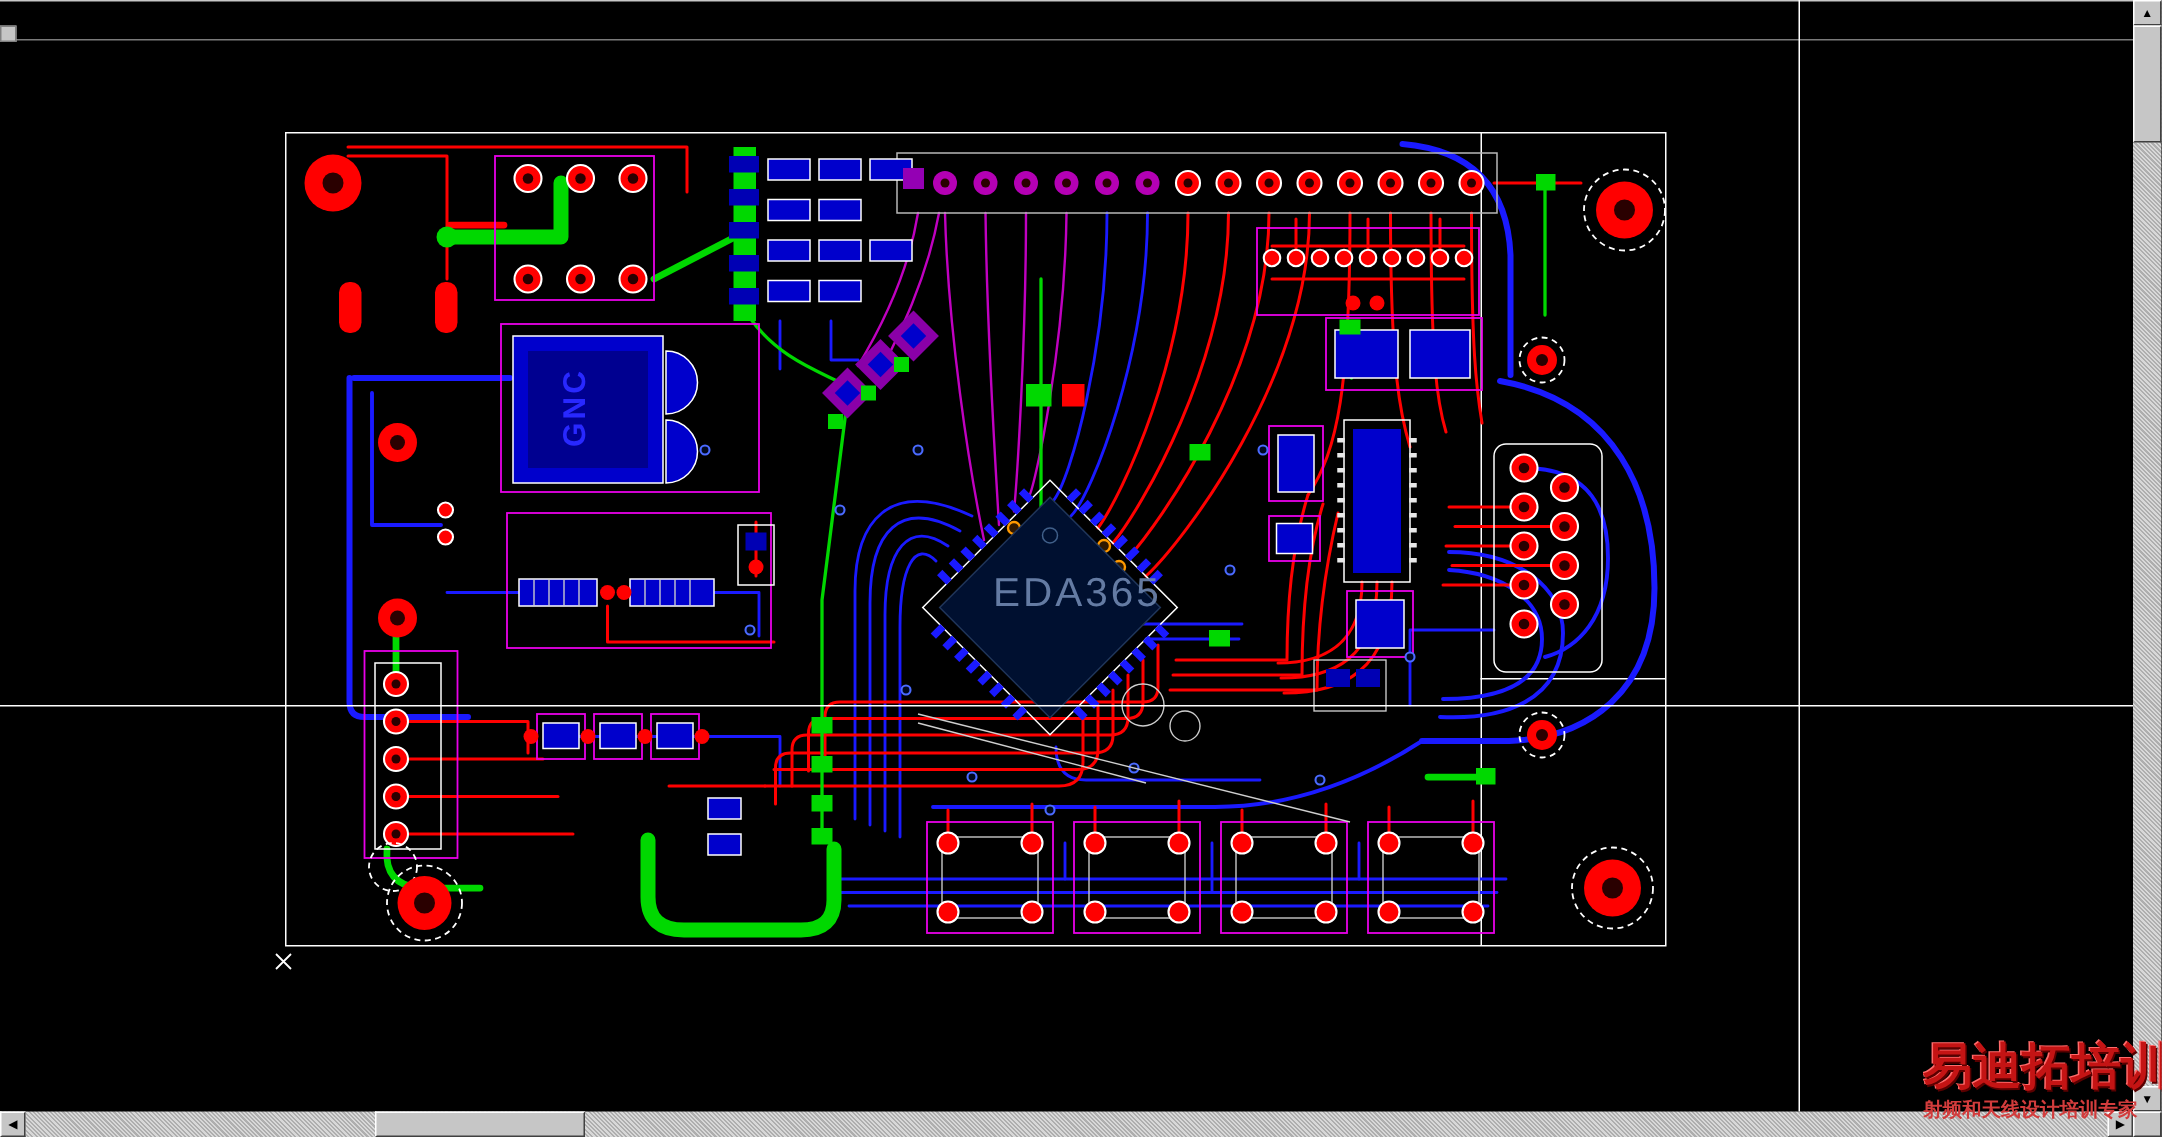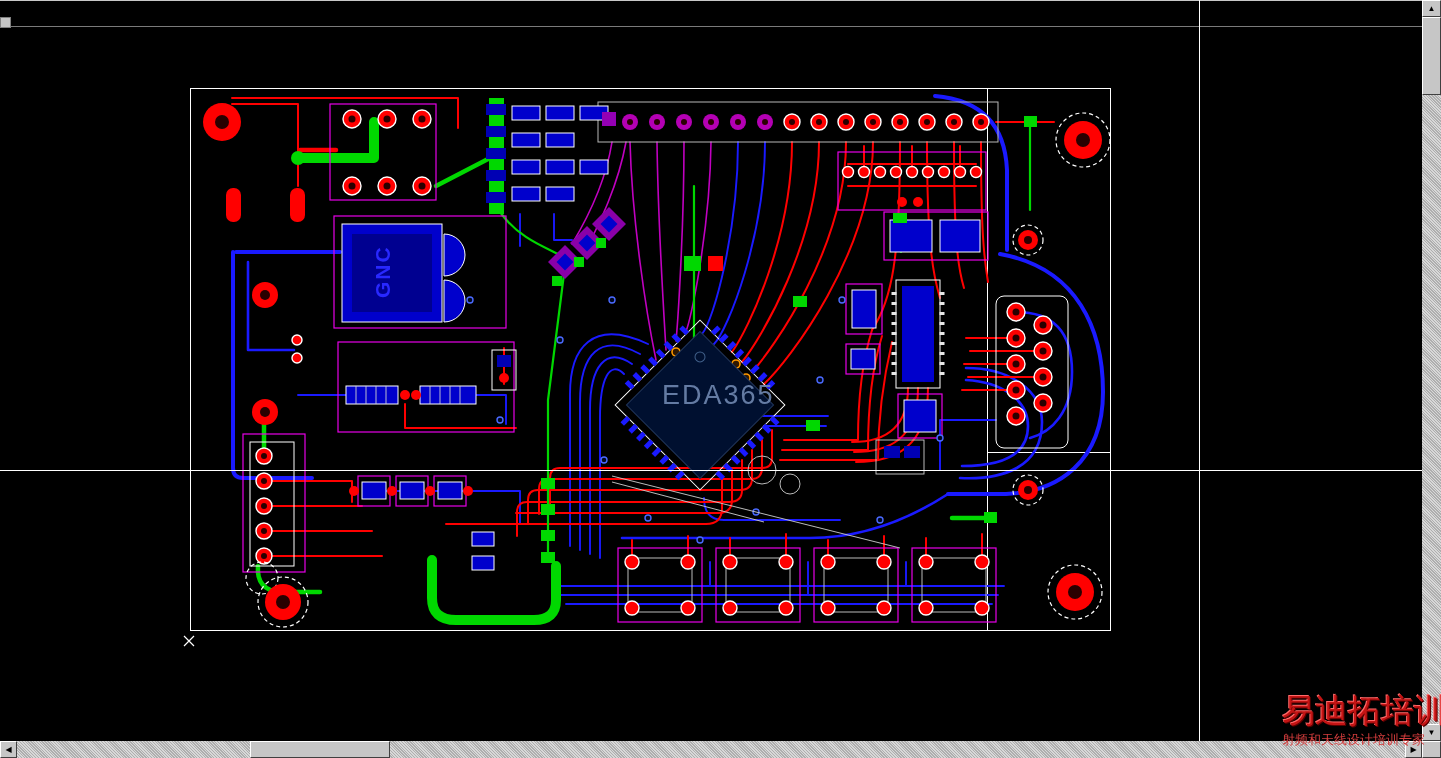--- a/index.html
+++ b/index.html
@@ -55,24 +55,24 @@
     font-size:8px;color:#000;z-index:45;user-select:none;}
   .v-up{right:0;top:0;width:19px;height:17px;}
   .v-down{right:0;top:724px;width:19px;height:17px;}
   .v-thumb{right:0;top:17px;width:19px;height:78px;}
   .h-left{left:0;top:741px;width:17px;height:17px;}
   .h-right{left:1405px;top:741px;width:17px;height:17px;}
   .h-thumb{left:250px;top:741px;width:140px;height:17px;}
   .sb-corner{left:1422px;top:741px;width:19px;height:17px;}
   
   #watermark{position:absolute;left:1282px;top:692px;width:159px;overflow:hidden;z-index:80;}
-  .wm-line1{font-size:33px;font-weight:normal;line-height:1.15;white-space:nowrap;
+  .wm-line1{font-size:33px;font-weight:bold;line-height:1.15;white-space:nowrap;
     color:var(--watermark-red,#c41414);
     text-shadow:1px 1px 0 #5a0000,-1px -1px 0 #ff6a6a;}
-  .wm-line2{font-size:13px;margin-top:1px;white-space:nowrap;color:#d23c3c;}
+  .wm-line2{font-size:13px;margin-top:1px;white-space:nowrap;color:#d23c3c;font-weight:bold;}
 </style>
 </head>
 <body>
 
 <svg id="pcb-svg" width="1441" height="758" viewBox="0 0 1441 758">
 
   <g>
     <rect class="o-w" x="190.5" y="88.5" width="920" height="542"></rect>
     <line class="o-w" x1="987.5" y1="88" x2="987.5" y2="630"></line>
     <line class="o-w" x1="987" y1="452.5" x2="1110" y2="452.5"></line>

